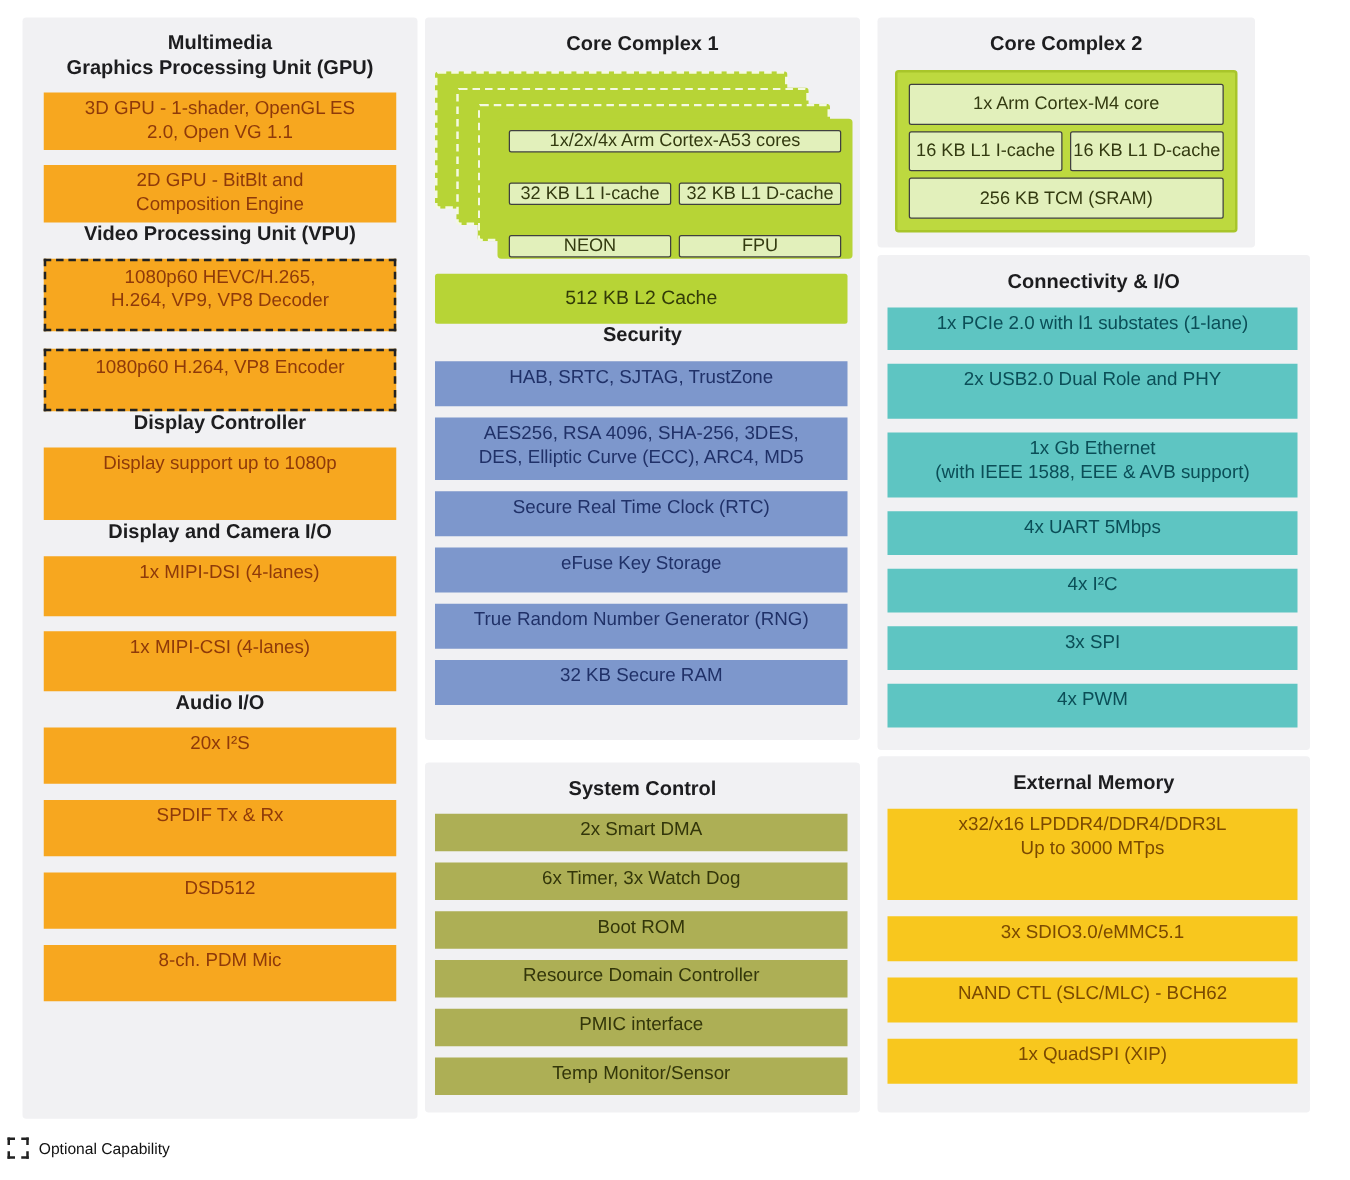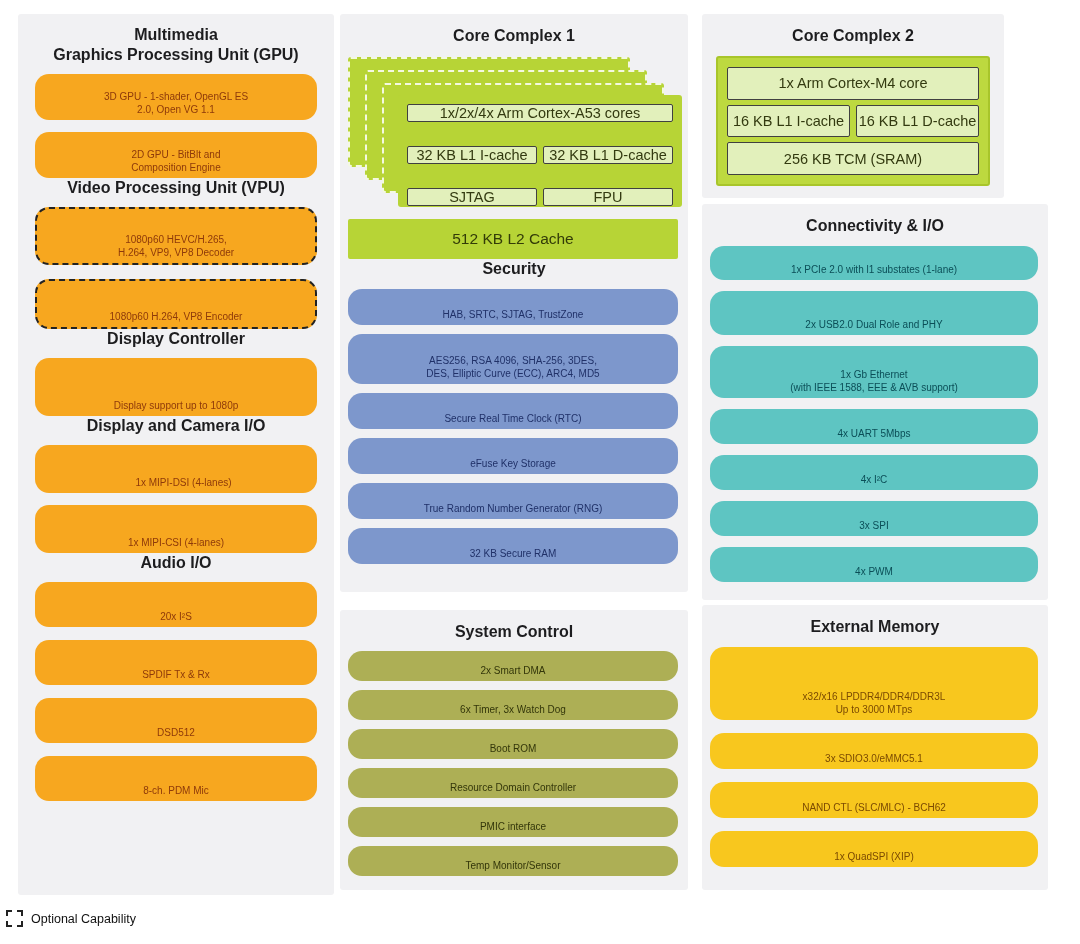--- a/index.html
+++ b/index.html
@@ -4,22 +4,22 @@
 <style>
   html,body{margin:0;padding:0;background:#fff;}
   .canvas{position:relative;width:1080px;height:944px;background:#ffffff;
           font-family:"Liberation Sans",sans-serif;overflow:hidden;}
   .panel{position:absolute;background:#f1f1f3;border-radius:3px;}
 
   h2.ptitle{margin:0;text-align:center;font-size:16px;font-weight:700;
             color:#1d1d1f;line-height:1.25;}
 
   .blocks{display:flex;flex-direction:column;}
-  .block{display:flex;align-items:flex-end;justify-content:center;text-align:center;
-         border-radius:14px;font-size:10px;line-height:1.28;padding:3px 10px;
+  .block{display:flex;align-items:flex-start;justify-content:center;text-align:center;
+         border-radius:0;font-size:15px;line-height:1.28;padding:3px 10px;
          box-sizing:border-box;}
   .orange{background:#f7a71f;color:#8e3a0a;min-height:46px;}
   .dashedblk{border:2px dashed #222222;}
   .blue{background:#7d97cc;color:#203168;min-height:36px;}
   .teal{background:#5ec5c2;color:#0b4e57;min-height:35px;}
   .olive{background:#adaf55;color:#33360a;min-height:30px;}
   .yellow{background:#f8c71e;color:#7b4a02;min-height:36px;}
 
   
   #panel-left{left:18px;top:14px;width:316px;height:881px;}
@@ -157,21 +157,21 @@
       <div class="cc-layer lc"></div>
       <div class="cc-front">
         <div class="cc-row">
           <div class="cc-cell">1x/2x/4x Arm Cortex-A53 cores</div>
         </div>
         <div class="cc-row">
           <div class="cc-cell">32 KB L1 I-cache</div>
           <div class="cc-cell">32 KB L1 D-cache</div>
         </div>
         <div class="cc-row">
-          <div class="cc-cell">SJTAG</div>
+          <div class="cc-cell">NEON</div>
           <div class="cc-cell">FPU</div>
         </div>
       </div>
       <div class="l2bar">512 KB L2 Cache</div>
     </div>
 
     <h2 class="ptitle t-sec">Security</h2>
     <div class="blocks midcol">
 
         <div class="block blue">

